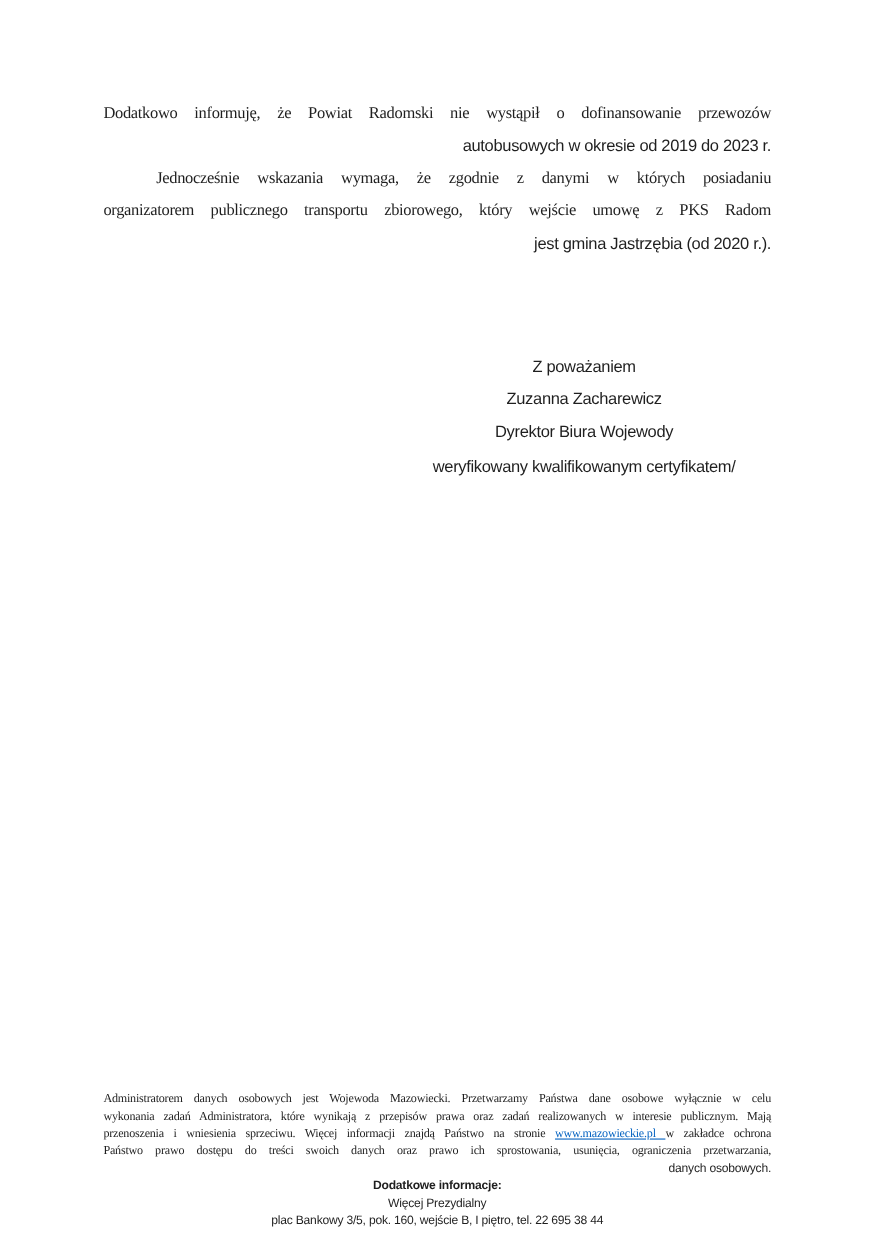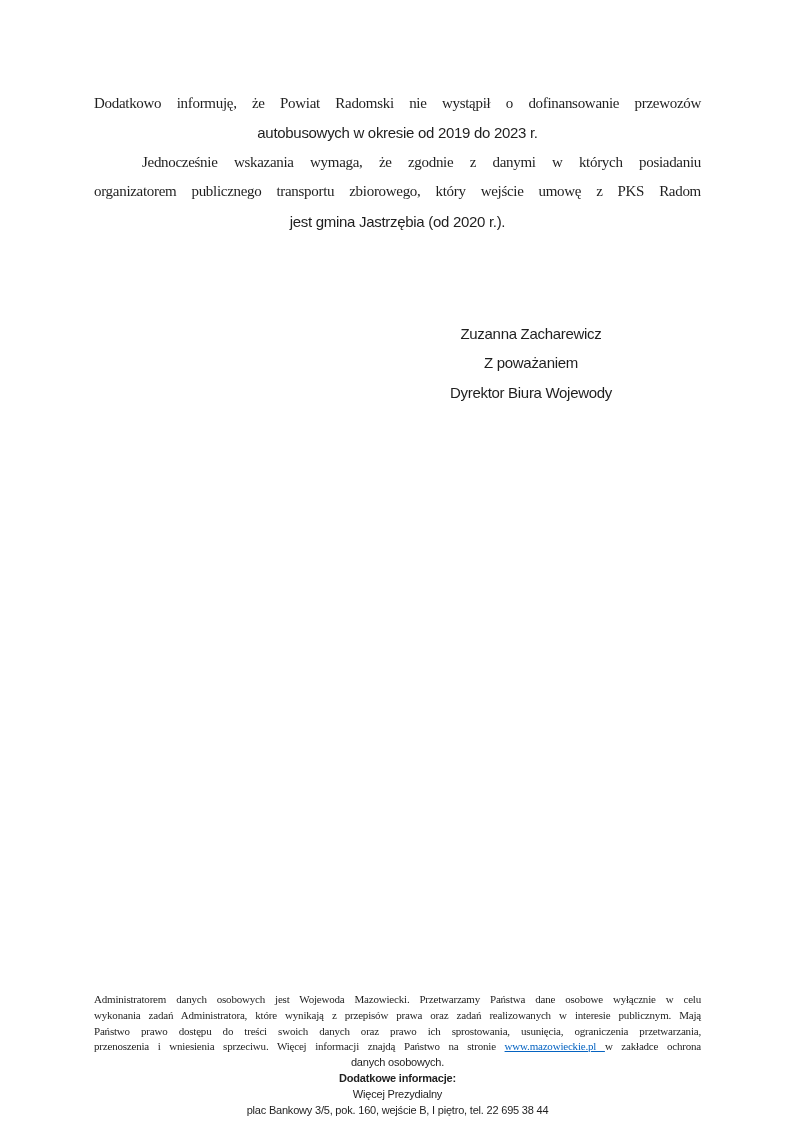--- a/index.html
+++ b/index.html
@@ -24,21 +24,21 @@
     letter-spacing: -0.3px;
     line-height: 29.4px;
   }
   .jline {
     text-align: justify;
     text-align-last: justify;
     white-space: nowrap;
     font-family: Liberation Serif, serif;
   }
   .lline {
-    text-align: center;
+    text-align: right;
     white-space: nowrap;
   }
   .indent { padding-left: 48px; }
 
   
   .signature {
     position: absolute;
     left: 331px;
     top: 319px;
     width: 400px;
@@ -74,33 +74,34 @@
     <div class="lline">autobusowych w okresie od 2019 do 2023 r.</div>
   </div>
   <div>
     <div class="jline indent">Jednocześnie wskazania wymaga, że zgodnie z danymi w których posiadaniu</div>
     <div class="jline">organizatorem publicznego transportu zbiorowego, który wejście umowę z PKS Radom</div>
     <div class="lline">jest gmina Jastrzębia (od 2020 r.).</div>
   </div>
 </div>
 
 <div class="signature">
+  <div>Z poważaniem</div>
   <div>Zuzanna Zacharewicz</div>
-  <div>Z poważaniem</div>
   <div>Dyrektor Biura Wojewody</div>
   <div class="esign">
+    <div>weryfikowany kwalifikowanym certyfikatem/</div>
   </div>
 </div>
 
 <div class="footer">
   <div>
     <div class="jline">Administratorem danych osobowych jest Wojewoda Mazowiecki. Przetwarzamy Państwa dane osobowe wyłącznie w celu</div>
     <div class="jline">wykonania zadań Administratora, które wynikają z przepisów prawa oraz zadań realizowanych w interesie publicznym. Mają</div>
+    <div class="jline"><span>przenoszenia i wniesienia sprzeciwu. Więcej informacji znajdą Państwo na stronie </span><a>www.mazowieckie.pl </a><span>w zakładce ochrona</span></div>
     <div class="jline">Państwo prawo dostępu do treści swoich danych oraz prawo ich sprostowania, usunięcia, ograniczenia przetwarzania,</div>
-    <div class="jline"><span>przenoszenia i wniesienia sprzeciwu. Więcej informacji znajdą Państwo na stronie </span><a>www.mazowieckie.pl </a><span>w zakładce ochrona</span></div>
     <div class="lline">danych osobowych.</div>
   </div>
   <div>
     <div class="cline bold">Dodatkowe informacje:</div>
     <div class="cline">Więcej Prezydialny</div>
     <div class="cline">plac Bankowy 3/5, pok. 160, wejście B, I piętro, tel. 22 695 38 44</div>
   </div>
 </div>
 
 </body></html>

